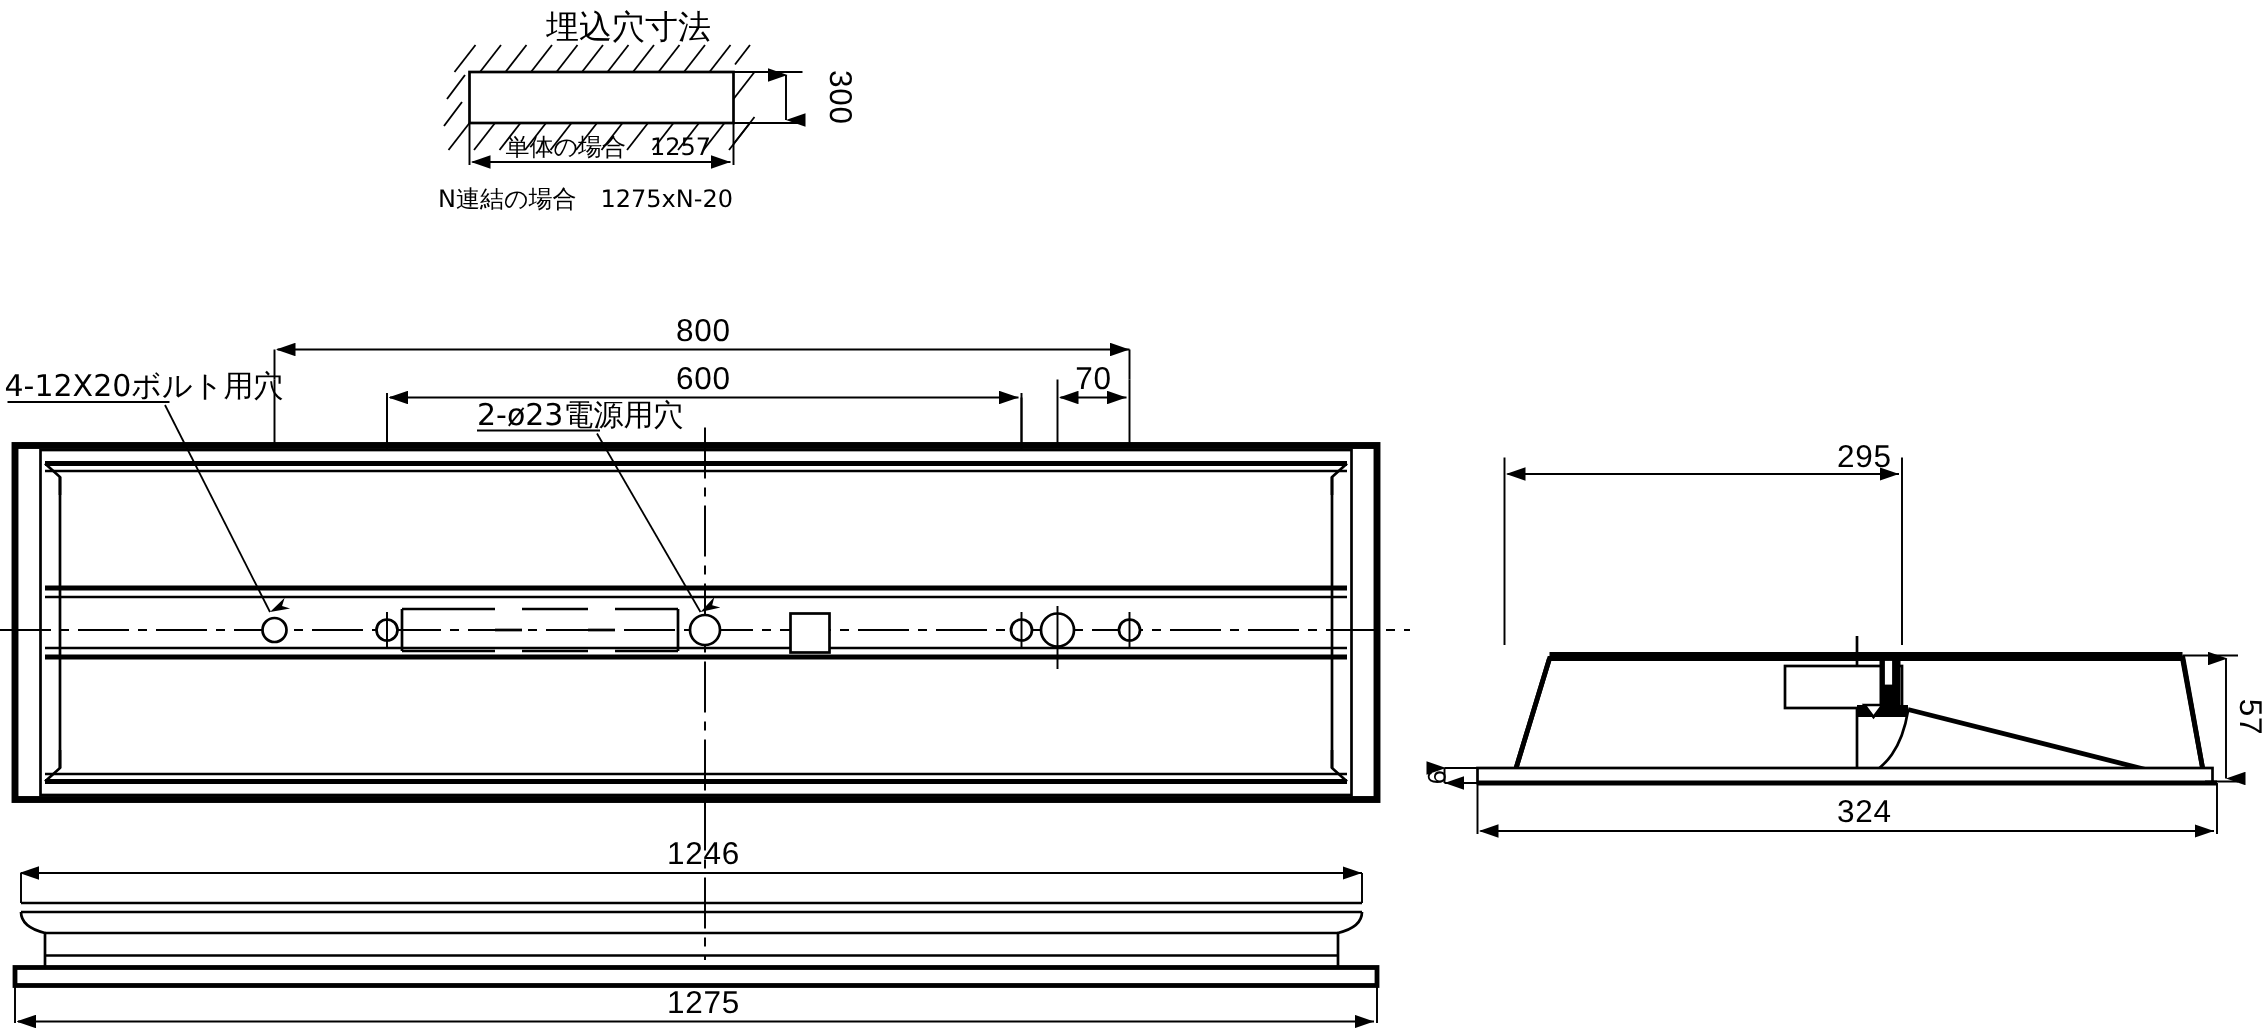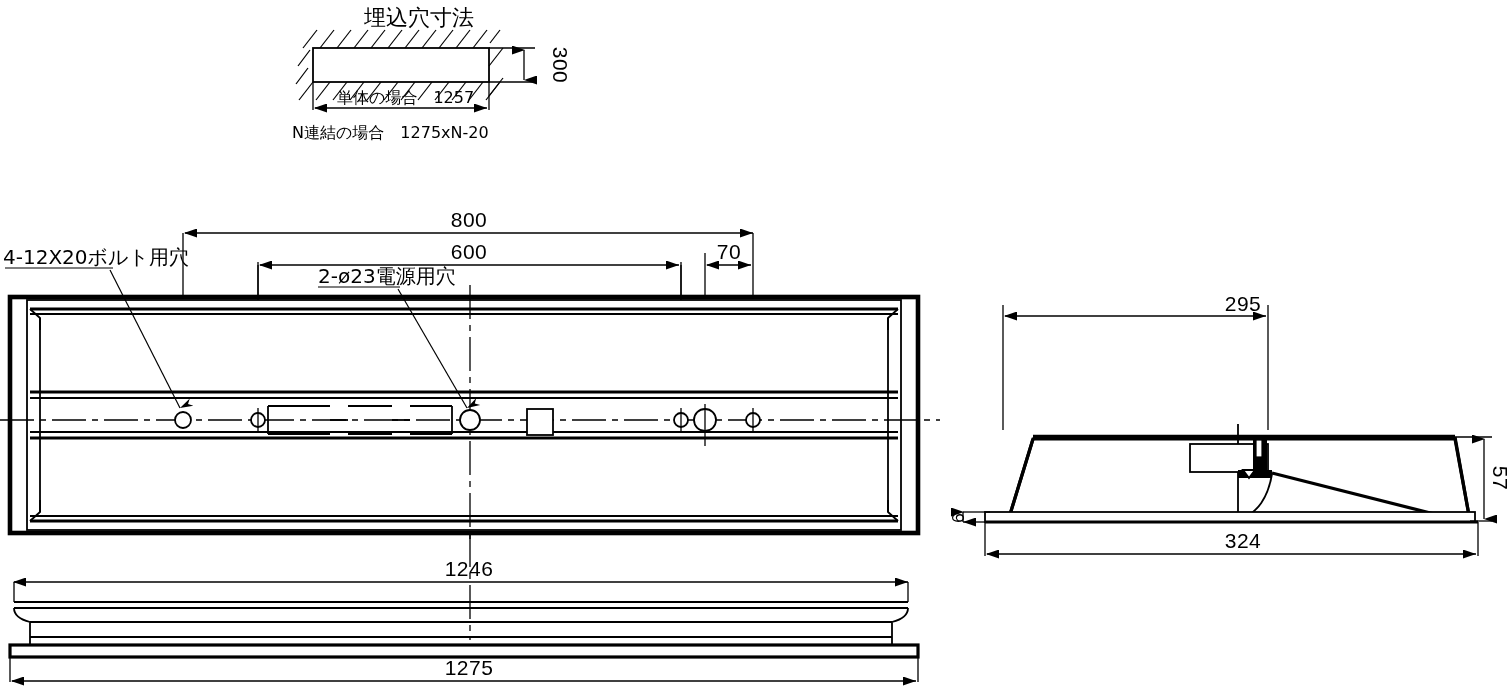--- a/index.html
+++ b/index.html
@@ -10,20 +10,21 @@
   body {
     font-family: "Liberation Sans", sans-serif;
     color: #000000;
   }
   #sheet {
     position: relative;
     width: 1508px;
     height: 688px;
     background: #ffffff;
     overflow: hidden;
+    border-radius: 13px;
   }
   #sheet svg {
     position: absolute;
     left: 0;
     top: 0;
   }
   .dimtext {
     font-family: "Liberation Sans", sans-serif;
     font-size: 21px;
     fill: #000000;

